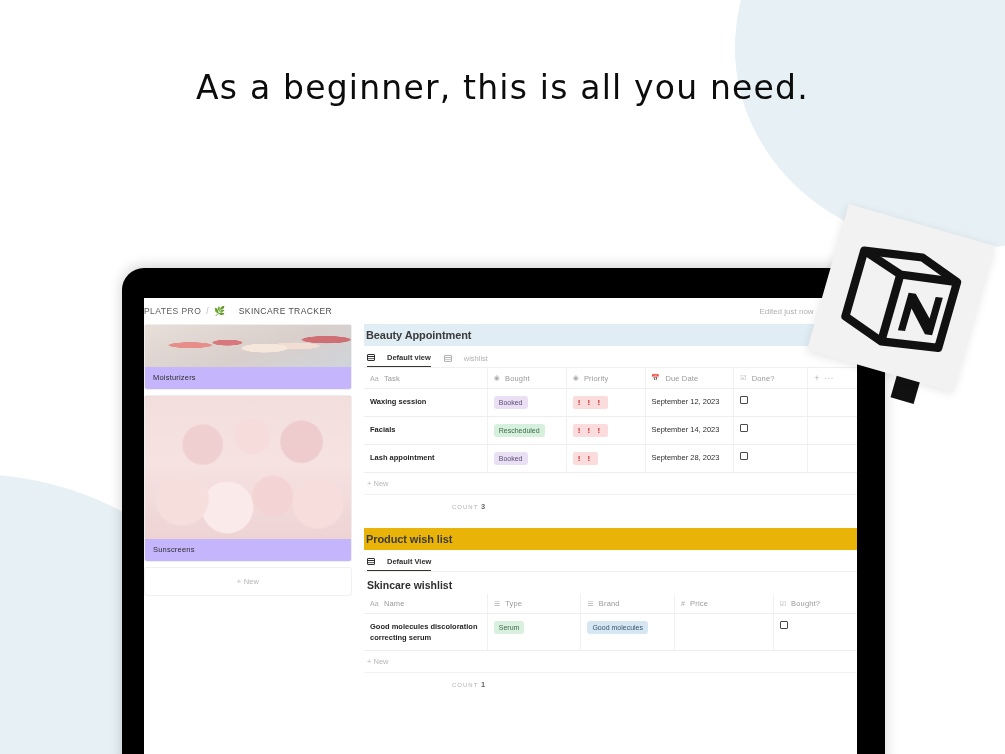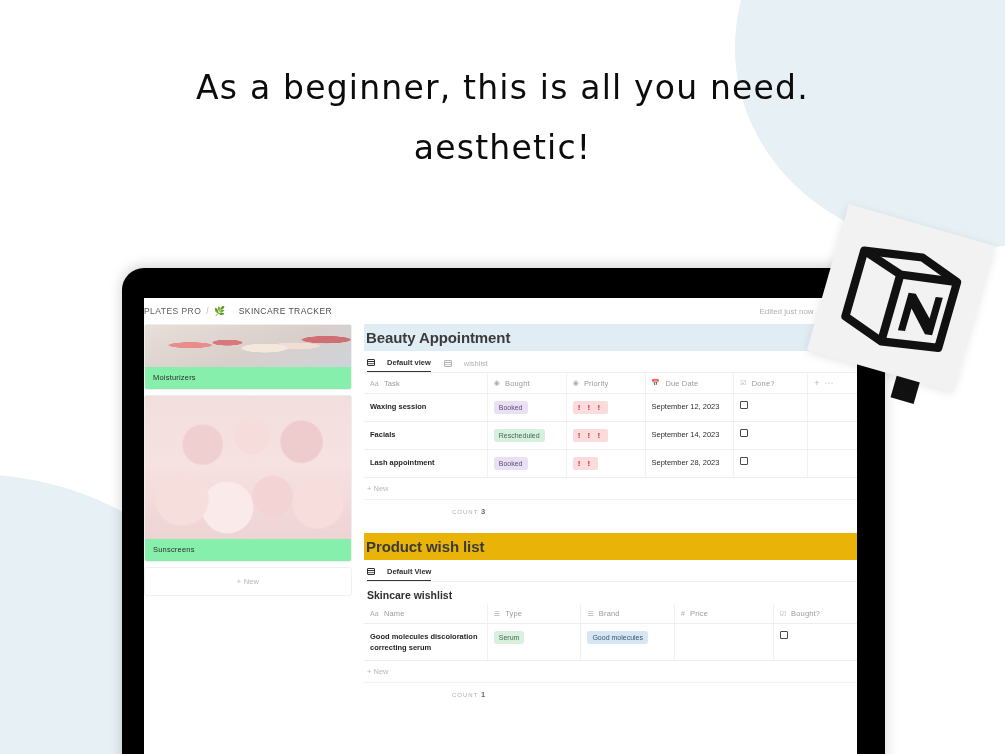--- a/index.html
+++ b/index.html
@@ -87,21 +87,21 @@
     flex:0 0 214px;
     padding:0 6px 0 0;
     display:flex;
     flex-direction:column;
     gap:5px;
     overflow:hidden;
   }
   .card {
     border:1px solid #eeeeee;
     border-radius:3px;
-    background:#86efac;
+    background:#c4b5fd;
     overflow:hidden;
     flex:0 0 auto;
     display:flex;
     flex-direction:column;
   }
   .card-img { width:100%; position:relative; overflow:hidden; }
   .card-label {
     font-size:7.5px;
     color:#2f2f2f;
     padding:6px 8px 7px;
@@ -146,21 +146,21 @@
 
   
   .main {
     flex:1; min-width:0;
     display:flex; flex-direction:column;
     padding-left:6px;
     overflow:hidden;
   }
 
   .db-title {
-    font-size:15px;
+    font-size:11px;
     font-weight:600;
     letter-spacing:-.1px;
     color:#3b3b3b;
     padding:5px 6px 5px 2px;
   }
   .db-title.blue { background:#e1edf4; }
   .db-title.pink { background:#eab308; }
 
   .view-tabs { display:flex; align-items:flex-end; gap:13px; padding:7px 0 0 3px;
                border-bottom:1px solid #efefef; }
@@ -231,21 +231,20 @@
   }
 </style>
 </head>
 <body>
 
 <div class="blob blob-tr"></div>
 <div class="blob blob-bl"></div>
 
 <div class="headline">
   <span class="l3">As a beginner, this is all you need.</span>
-  <span class="l3">aesthetic!</span>
 </div>
 
 <div class="tablet">
   <div class="screen">
 
     <div class="topbar">
       <div class="breadcrumb">
         <span class="bc-text">PLATES PRO</span>
         <span class="bc-sep">/</span>
         <span class="bc-emoji">🌿</span>

